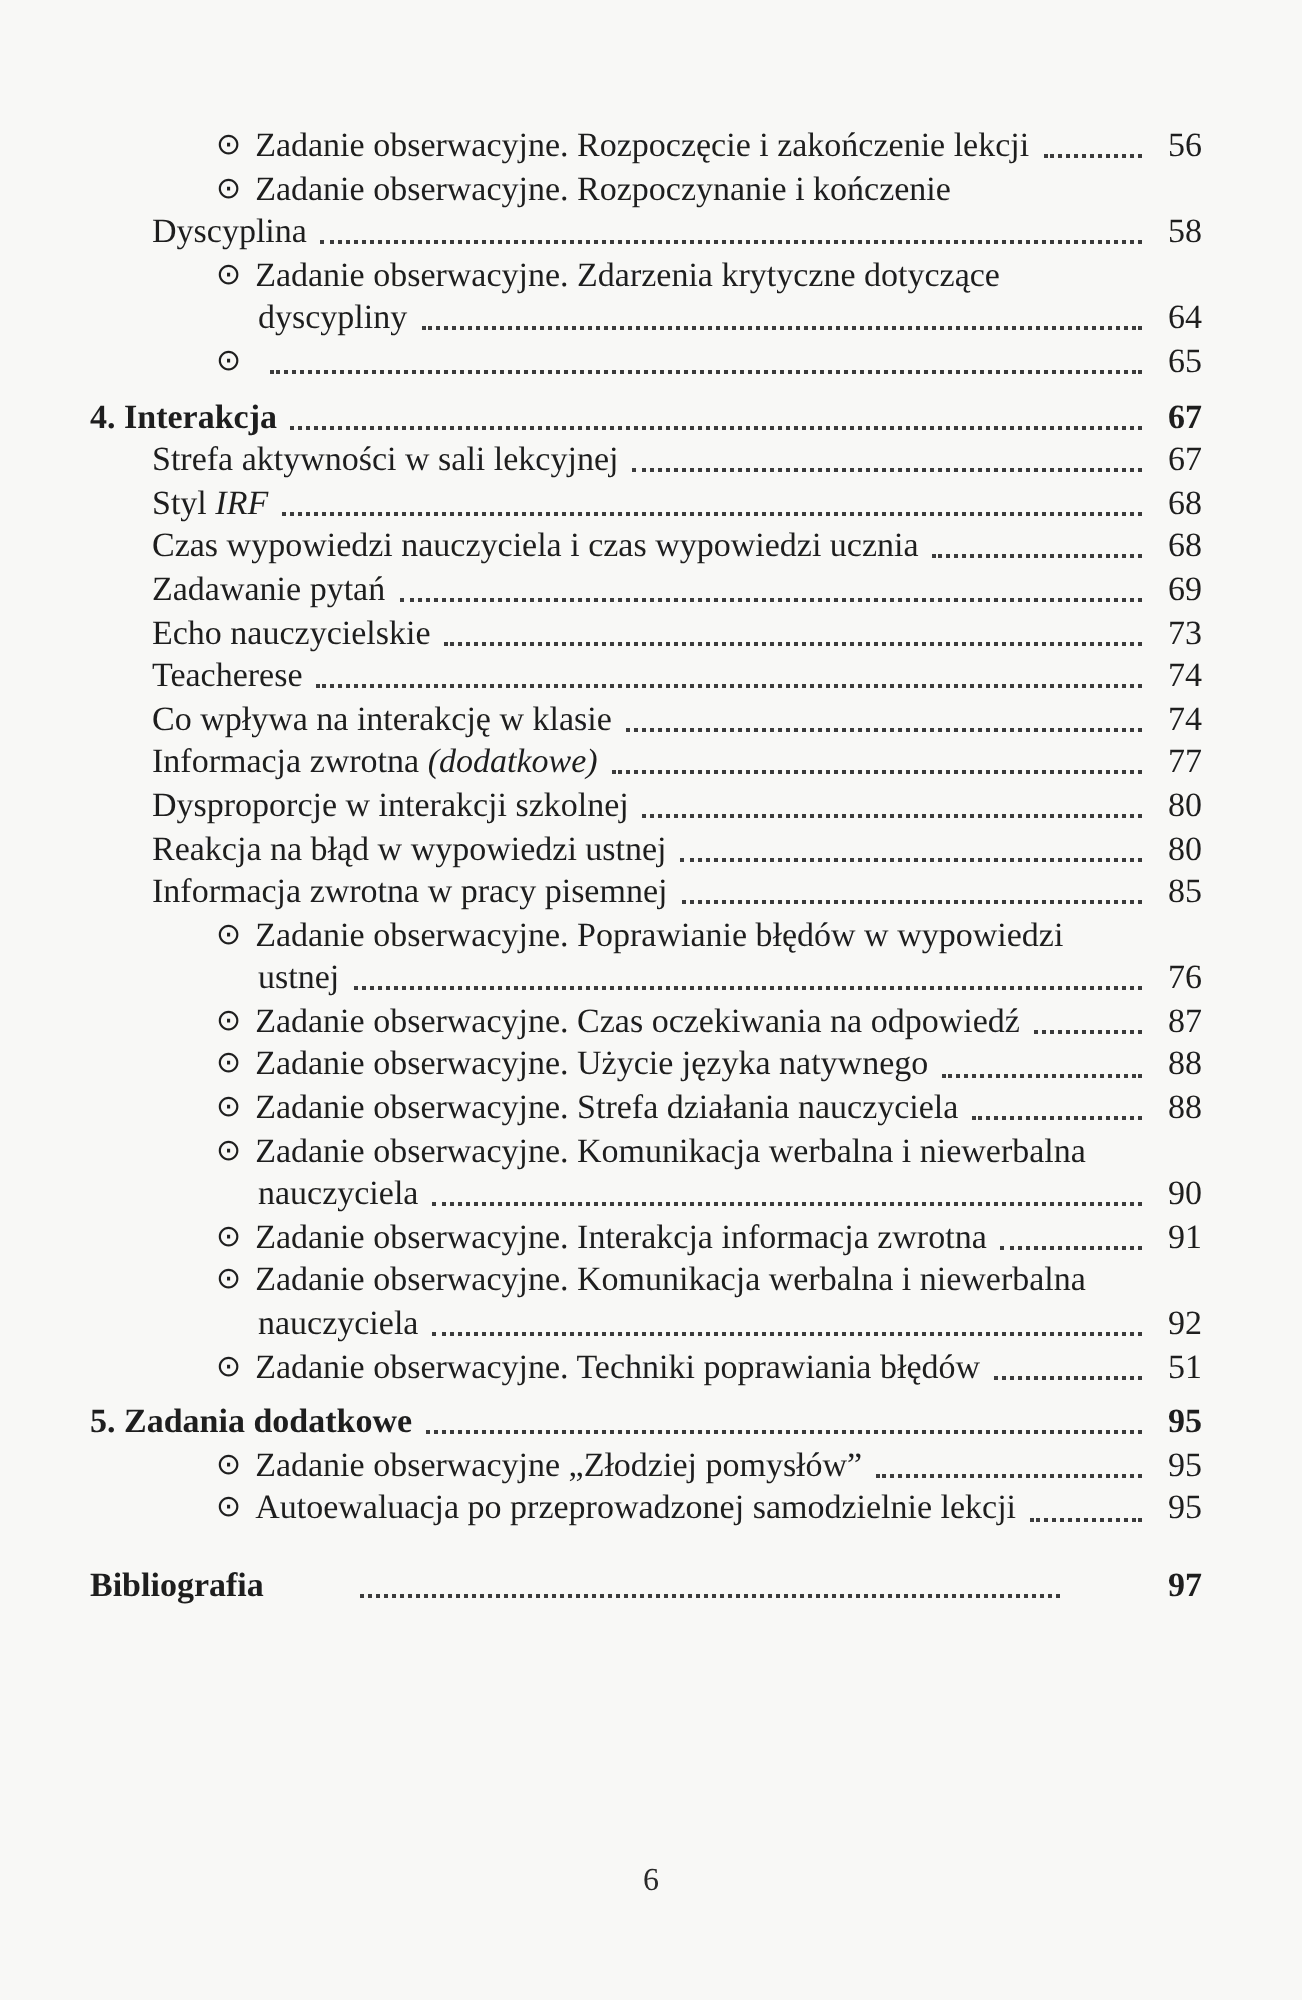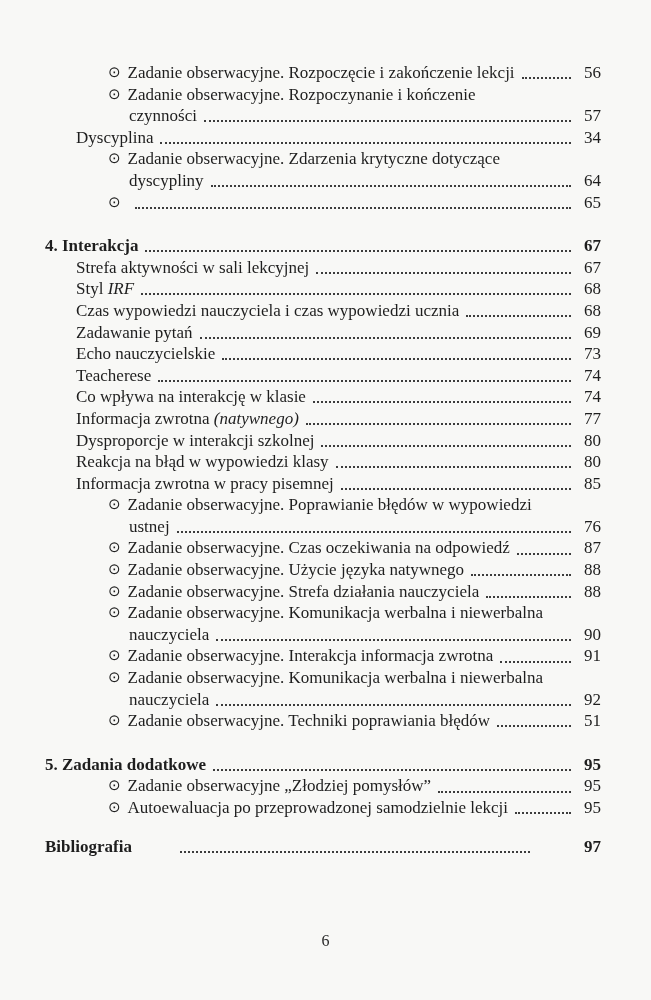--- a/index.html
+++ b/index.html
@@ -25,21 +25,21 @@
     align-items: baseline;
     height: 21.6px;
     font-size: 17px;
     line-height: 21.6px;
     white-space: nowrap;
   }
   .row.chapter { font-weight: bold; }
   .row.section { padding-left: 31px; justify-content: center; }
   .row.bullet-item { padding-left: 63px; }
   .row.cont { padding-left: 84px; }
-  .row.gap-md { margin-top: 22px; }
+  .row.gap-md { margin-top: 6px; }
   .row.gap-lg { margin-top: 17px; gap: 41px; }
   .bullet-glyph {
     margin-right: 7px;
     font-size: 15px;
     position: relative;
     top: -1px;
   }
   .label i { }
   .leader {
     flex: 1 1 auto;
@@ -71,29 +71,24 @@
       <div class="row bullet-item">
         <span class="bullet-glyph">⊙</span>
         <span class="label">Zadanie obserwacyjne. Rozpoczęcie i zakończenie lekcji</span>
         <span class="leader"></span>
         <span class="pagenum">56</span>
       </div>
       <div class="row bullet-item">
         <span class="bullet-glyph">⊙</span>
         <span class="label">Zadanie obserwacyjne. Rozpoczynanie i kończenie</span>
       </div>
-      <div class="row cont">
-        <span class="label">czynności</span>
-        <span class="leader"></span>
-        <span class="pagenum">57</span>
-      </div>
       <div class="row section">
         <span class="label">Dyscyplina</span>
         <span class="leader"></span>
-        <span class="pagenum">34</span>
+        <span class="pagenum">58</span>
       </div>
       <div class="row bullet-item">
         <span class="bullet-glyph">⊙</span>
         <span class="label">Zadanie obserwacyjne. Zdarzenia krytyczne dotyczące</span>
       </div>
       <div class="row cont">
         <span class="label">dyscypliny</span>
         <span class="leader"></span>
         <span class="pagenum">64</span>
       </div>
@@ -136,31 +131,31 @@
         <span class="label">Teacherese</span>
         <span class="leader"></span>
         <span class="pagenum">74</span>
       </div>
       <div class="row section">
         <span class="label">Co wpływa na interakcję w klasie</span>
         <span class="leader"></span>
         <span class="pagenum">74</span>
       </div>
       <div class="row section">
-        <span class="label">Informacja zwrotna <i>(natywnego)</i></span>
+        <span class="label">Informacja zwrotna <i>(dodatkowe)</i></span>
         <span class="leader"></span>
         <span class="pagenum">77</span>
       </div>
       <div class="row section">
         <span class="label">Dysproporcje w interakcji szkolnej</span>
         <span class="leader"></span>
         <span class="pagenum">80</span>
       </div>
       <div class="row section">
-        <span class="label">Reakcja na błąd w wypowiedzi klasy</span>
+        <span class="label">Reakcja na błąd w wypowiedzi ustnej</span>
         <span class="leader"></span>
         <span class="pagenum">80</span>
       </div>
       <div class="row section">
         <span class="label">Informacja zwrotna w pracy pisemnej</span>
         <span class="leader"></span>
         <span class="pagenum">85</span>
       </div>
       <div class="row bullet-item">
         <span class="bullet-glyph">⊙</span>

